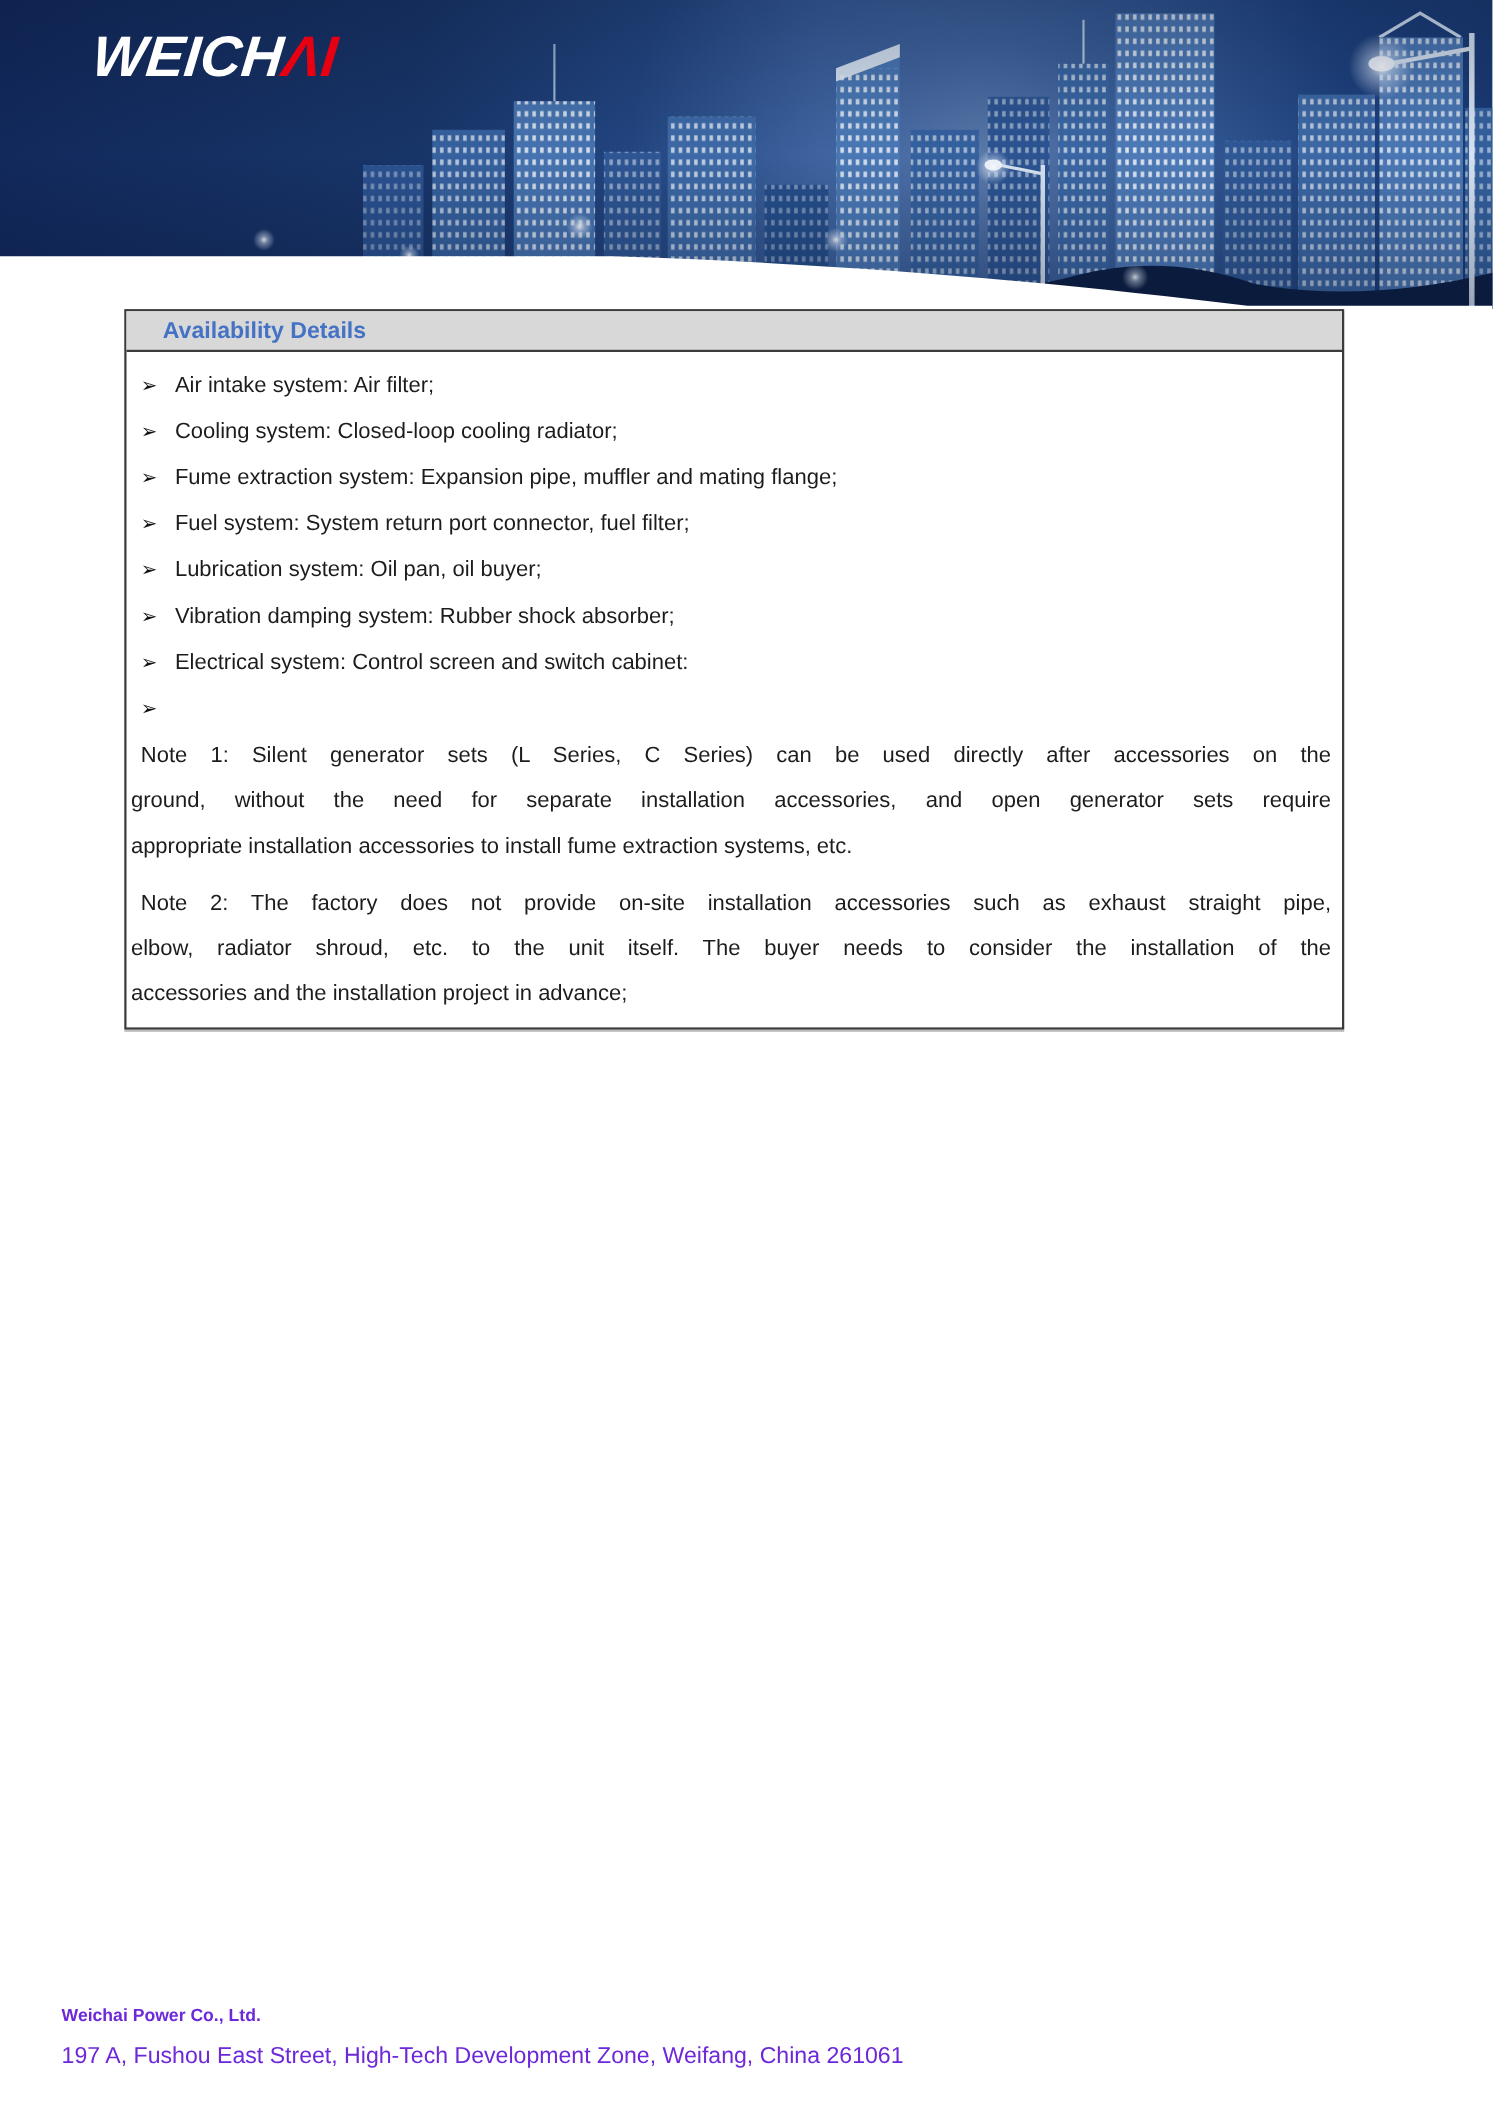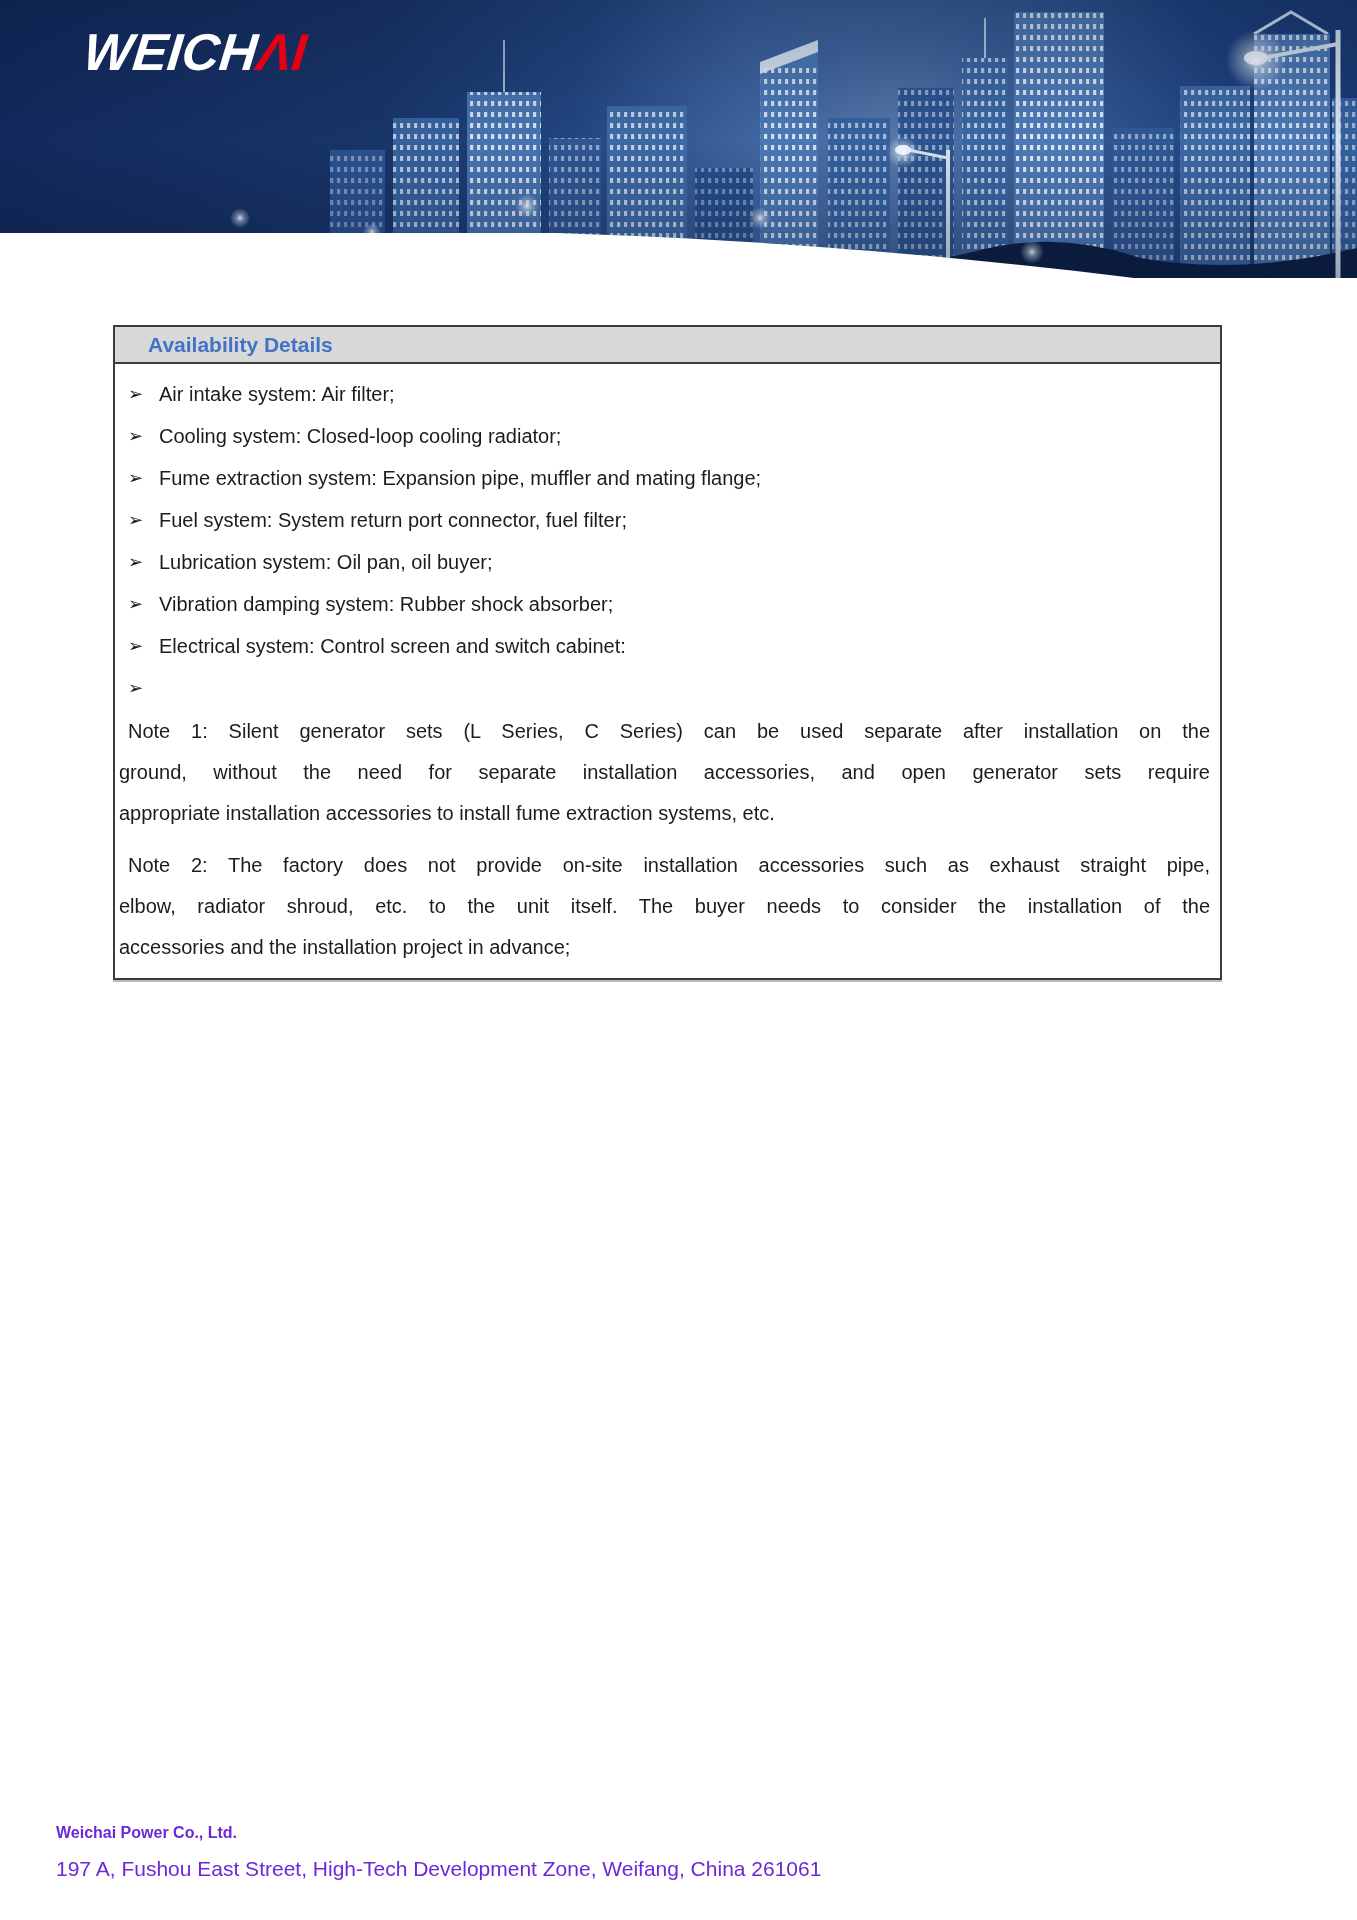--- a/index.html
+++ b/index.html
@@ -11,21 +11,21 @@
   .banner svg{display:block;width:100%;height:100%;}
   .logo{position:absolute;top:26px;left:84px;line-height:1;
         font-weight:bold;font-style:italic;font-size:52px;letter-spacing:0px;
         transform:skewX(-6deg);white-space:nowrap;}
   .logo .lw{color:#ffffff;}
   .logo .lr{color:#e60012;}
 
   
   .avail{position:absolute;left:113px;top:281px;width:1109px;box-sizing:border-box;
          border:2px solid #3b3b3b;background:#ffffff;
-         box-shadow:0 2px 0 rgba(130,130,130,0.55);margin-top:44px;}
+         box-shadow:0 2px 0 rgba(130,130,130,0.55);}
   .avail-header{background:#d8d8d8;border-bottom:2px solid #3b3b3b;height:37px;
                 display:flex;align-items:center;padding-left:33px;box-sizing:border-box;}
   .avail-header .title{color:#4472c4;font-weight:bold;font-size:21px;}
   .avail-body{padding:9px 5px 10px 2px;}
 
   .bullets{list-style:none;margin:0;padding:0;}
   .bullets li{display:flex;align-items:center;height:42px;font-size:20px;color:#1c1c1c;}
   .bullets .bullet{flex:none;width:31px;margin-left:11px;font-size:18px;color:#111;}
   .bullets .itxt{white-space:nowrap;}
 
@@ -185,21 +185,21 @@
 
           <li>
             <span class="bullet">➢</span>
           </li>
         </ul>
 
       <div class="notes">
 
           <div class="note">
 
-              <div class="jline">Note 1: Silent generator sets (L Series, C Series) can be used separate after installation on the</div>
+              <div class="jline">Note 1: Silent generator sets (L Series, C Series) can be used directly after accessories on the</div>
 
               <div class="jline">ground, without the need for separate installation accessories, and open generator sets require</div>
 
               <div class="jline last">appropriate installation accessories to install fume extraction systems, etc.</div>
             </div>
 
           <div class="note">
 
               <div class="jline">Note 2: The factory does not provide on-site installation accessories such as exhaust straight pipe,</div>
 

